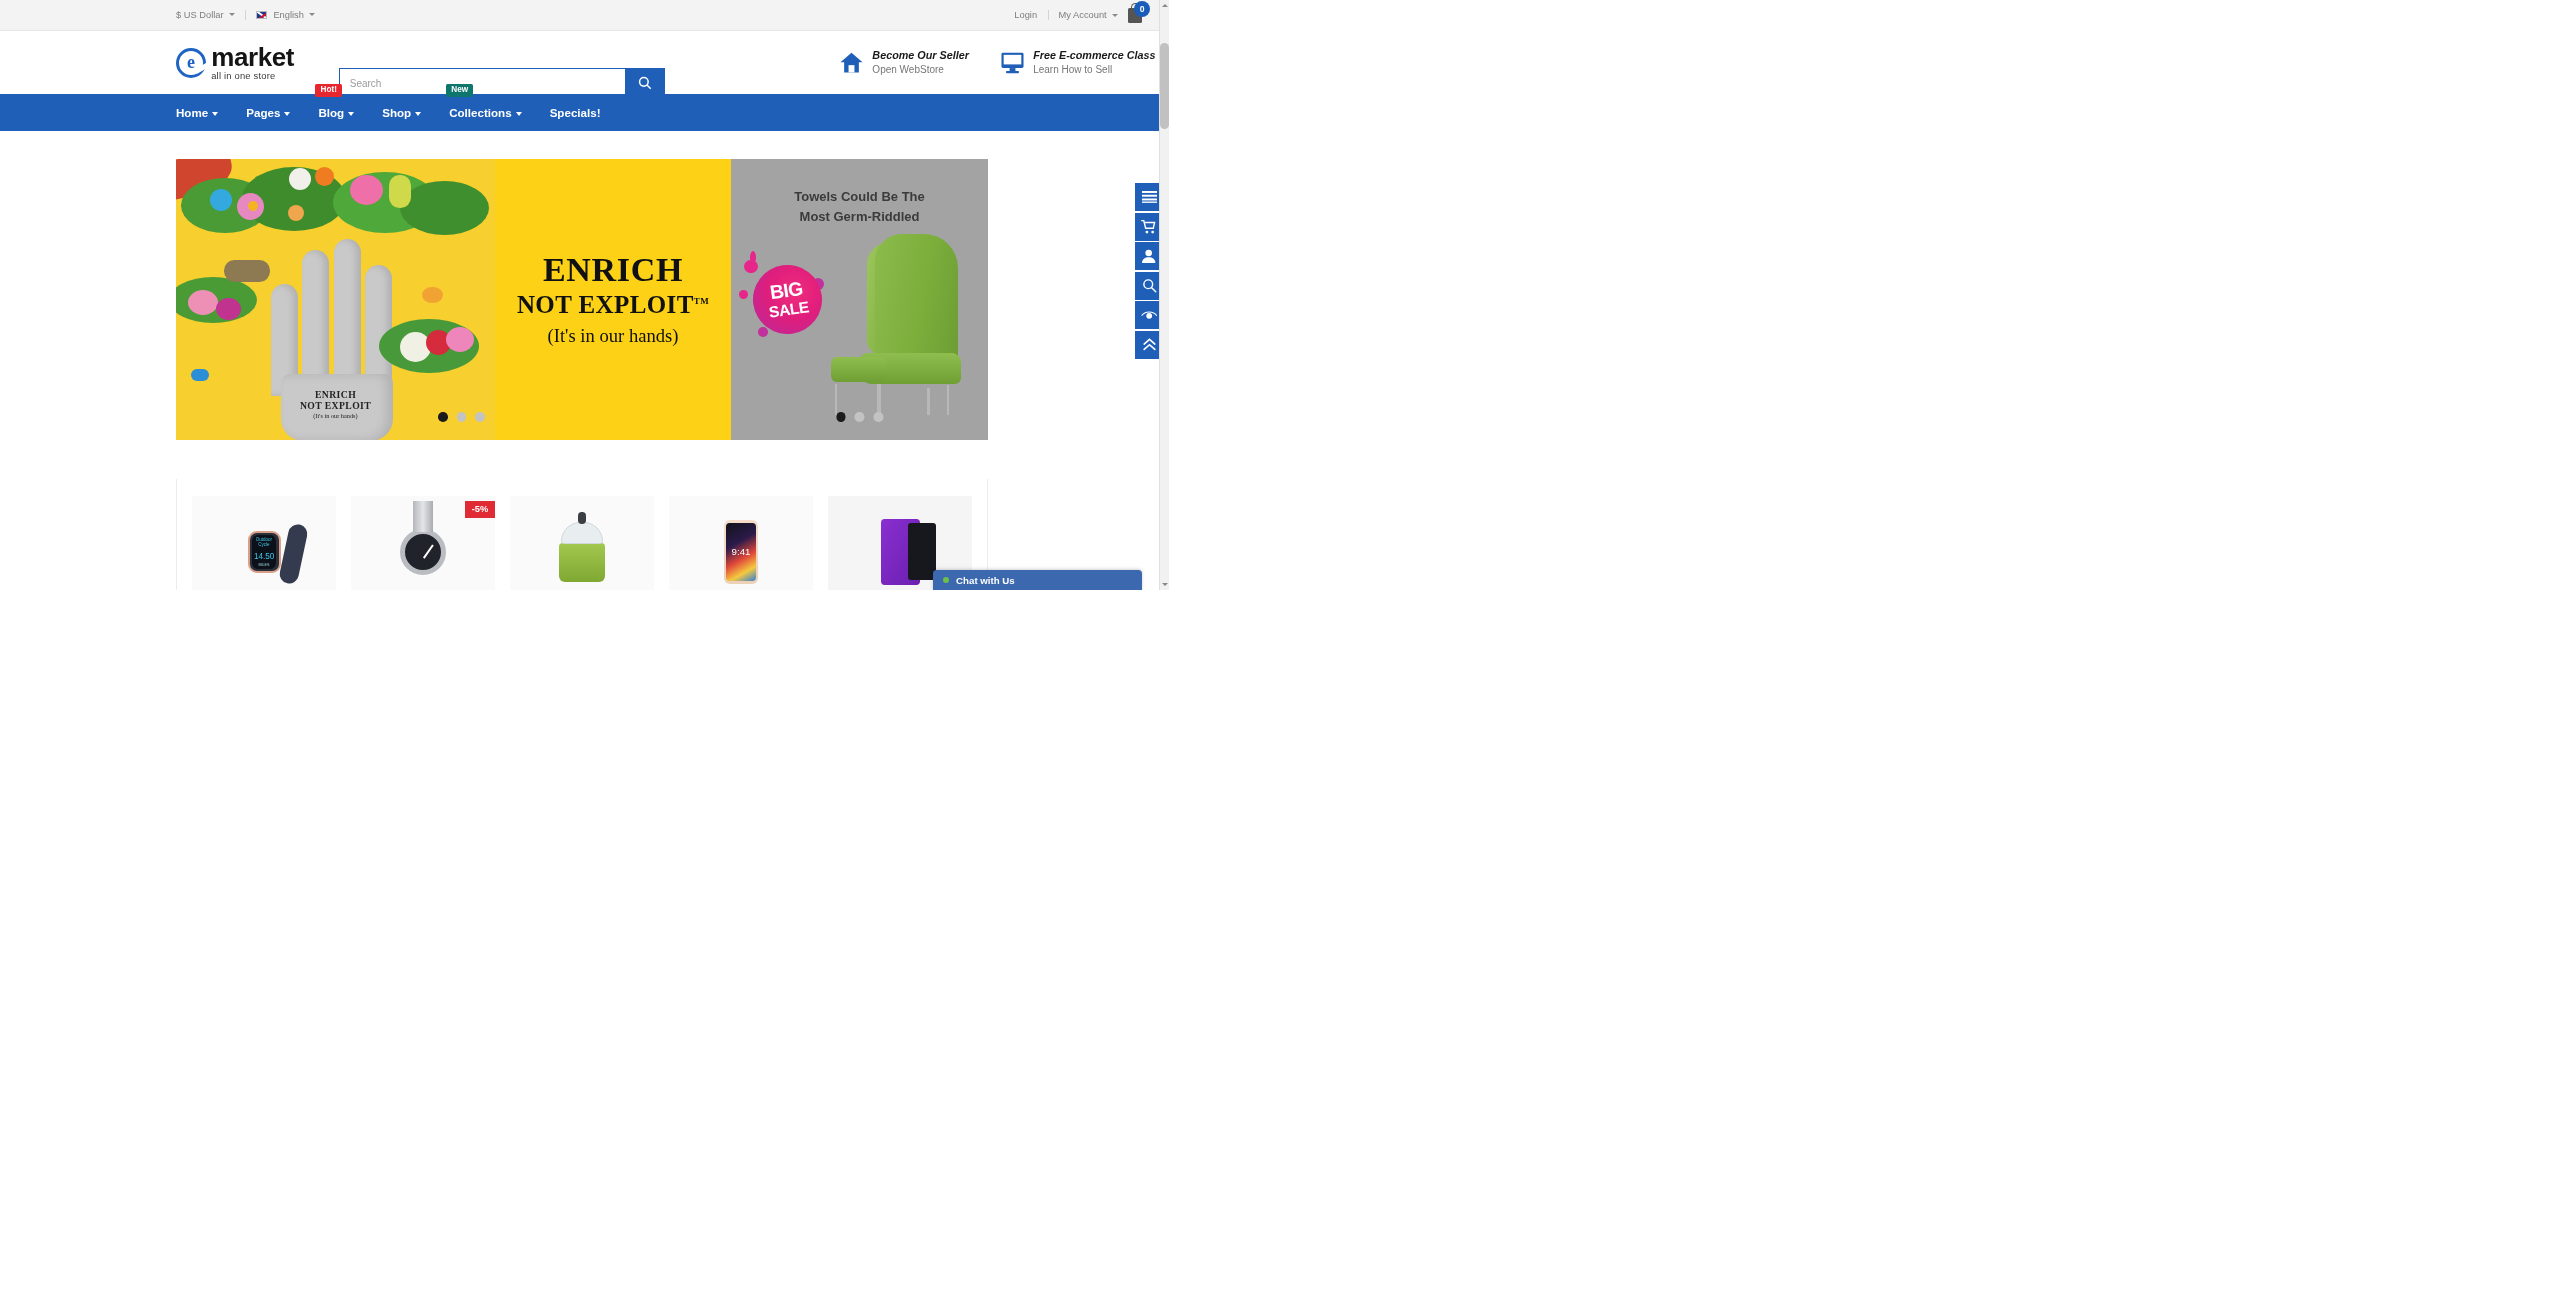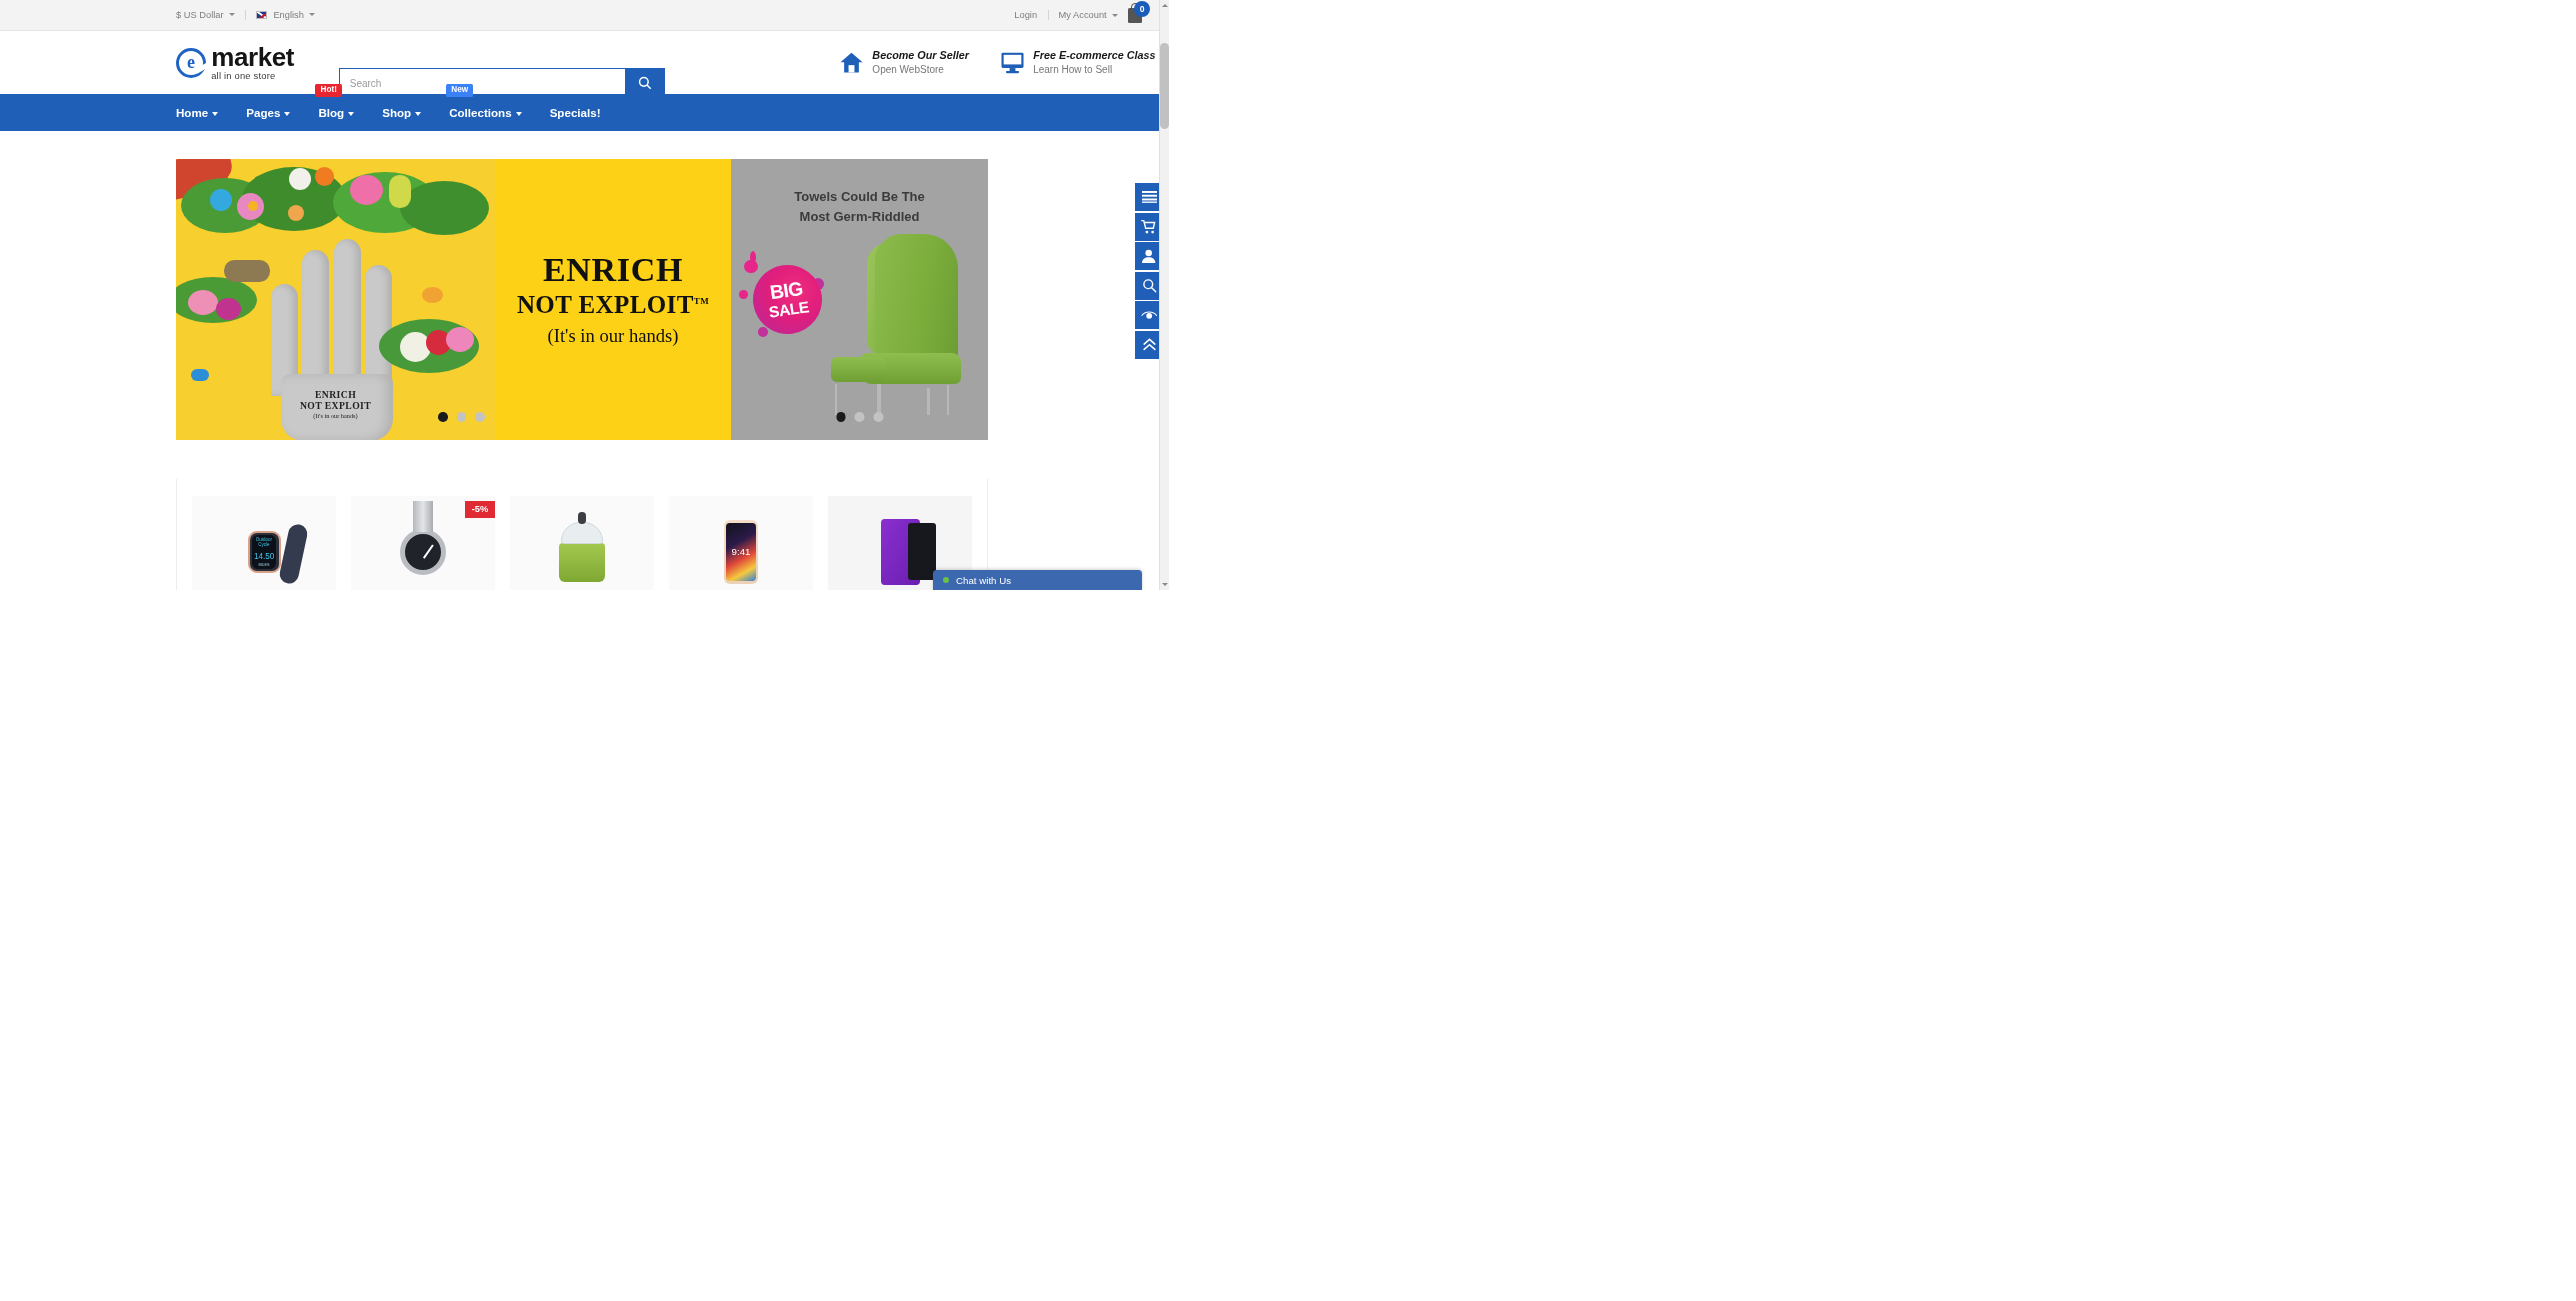--- a/index.html
+++ b/index.html
@@ -144,21 +144,21 @@
     font-size: 8.2px; font-weight: bold; color:#fff;
     padding: 2.2px 5.2px 3px; border-radius: 1.5px; line-height:1;
   }
   .nav-badge::after {
     content:""; position:absolute; bottom:-3.7px; left:6.7px;
     border-left:3.7px solid transparent; border-right:3.7px solid transparent;
     border-top:4.5px solid inherit;
   }
   .badge-hot { background:#e8262f; }
   .badge-hot::after { border-top-color:#e8262f; }
-  .badge-new { background:#3b82f6;text-align:right; }
+  .badge-new { background:#0f766e;text-align:right; }
   .badge-new::after { border-top-color:#1fc1dd; }
 
   
   .hero {
     display:flex; margin: 28px 181px 0 176px; height: 281px;
     position: relative;
   }
   .hero-main {
     flex: 0 0 555px; display:flex; position:relative; overflow:hidden;
   }
@@ -304,21 +304,21 @@
   }
 
   
   .chat {
     position:absolute; right: 27px; bottom: 0; width: 209px; height: 20px;
     background:#3c68b0; border-radius: 3.7px 3.7px 0 0;
     display:flex; align-items:center; padding: 0 10.4px; z-index: 40;
     box-shadow: 0 -0.7px 3.7px rgba(0,0,0,.18);
   }
   .chat-dot { width: 6px; height: 6px; border-radius:50%; background:#6cc04a; margin-right: 6.7px; }
-  .chat-label { color:#fff; font-size: 9.7px; font-weight: normal; }
+  .chat-label { color:#fff; font-size: 9.7px; font-weight: bold; }
 
   
   .pagescroll {
     position:absolute; right:0; top:0; width: 10.4px; height: 590px;
     background:#f1f1f1; z-index: 50; border-left:0.7px solid #e0e0e0;
   }
   .pagescroll-thumb {
     position:absolute; top: 43px; left: 0.7px; width: 9px; height: 86px;
     background:#c1c1c1; border-radius: 4.5px;
   }

